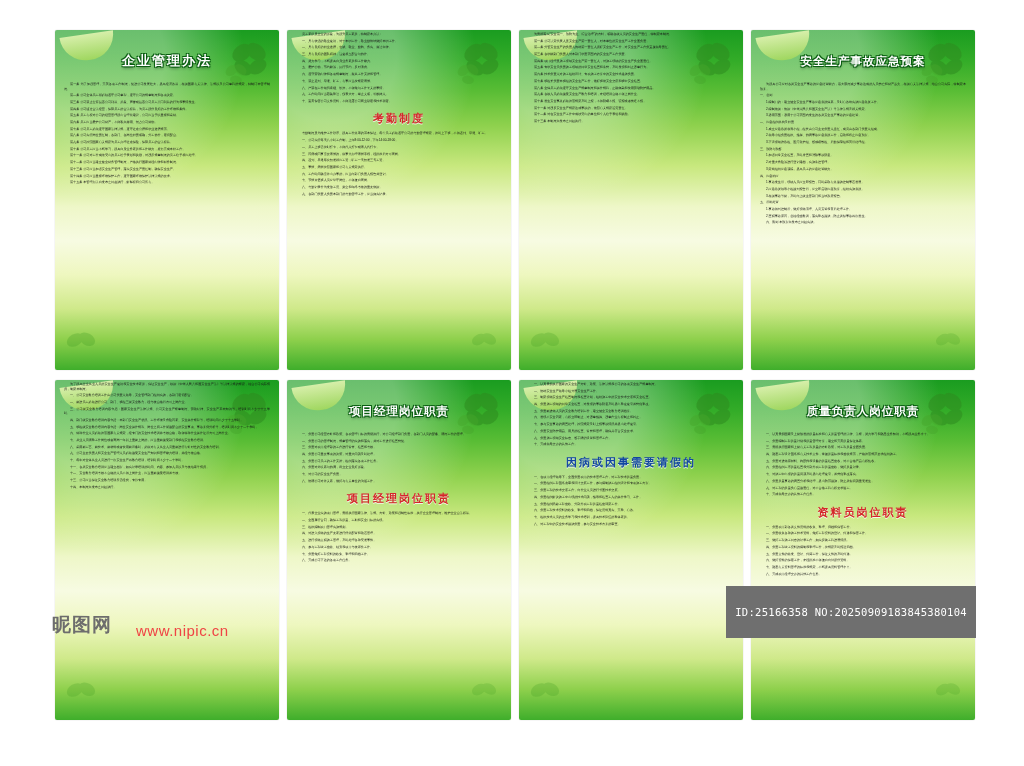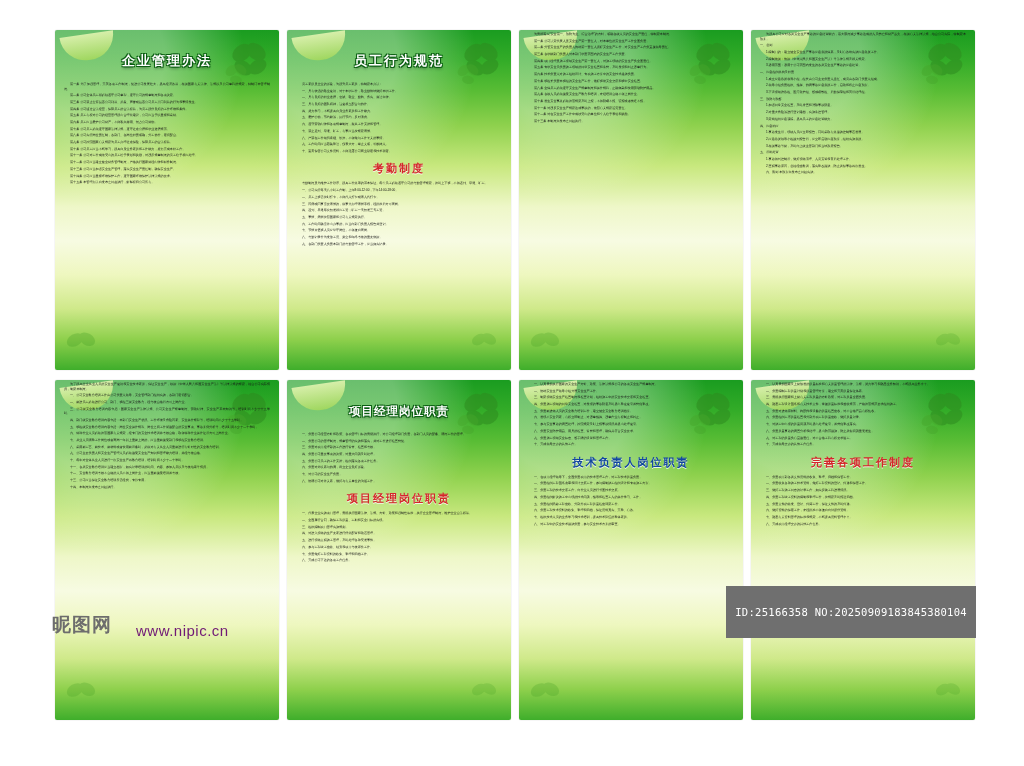--- a/index.html
+++ b/index.html
@@ -105,21 +105,21 @@
   
   .wm{
     position:absolute;left:52px;bottom:14px;
     display:flex;align-items:center;gap:24px;
   }
   .wm-logo{
     font-size:19px;font-weight:bold;color:#6d6d6d;letter-spacing:1px;
     font-family:"DejaVu Sans",sans-serif;
   }
   .wm-url{
-    font-size:15px;color:#701a75;letter-spacing:.5px;padding-bottom:1px;margin-top:12px;
+    font-size:15px;color:#ef4444;letter-spacing:.5px;padding-bottom:1px;margin-top:12px;
   }
   .idbar{
     position:absolute;right:48px;bottom:16px;
     background:#6f6f6f;color:#ffffff;
     font-size:10.5px;
     padding:20px 9px;
     letter-spacing:.3px;
     font-family:"DejaVu Sans Mono",monospace;
   }
 </style>
@@ -191,23 +191,20 @@
             <ellipse cx="65" cy="33" rx="22" ry="16" transform="rotate(40 65 33)"></ellipse>
             <ellipse cx="50" cy="66" rx="20" ry="14" transform="rotate(10 50 66)"></ellipse>
           </g>
         </svg>
       <svg class="leaf l4" viewBox="0 0 100 100">
           <g fill="#3e9a22" opacity=".75">
             <ellipse cx="35" cy="40" rx="22" ry="15" transform="rotate(-30 35 40)"></ellipse>
             <ellipse cx="65" cy="38" rx="22" ry="15" transform="rotate(30 65 38)"></ellipse>
           </g>
         </svg>
-      <div class="title-wrap">
-        <div class="title">员工行为规范</div>
-      </div>
       <div class="body">
         <p class="para indent">员工素质是企业的形象，为提升员工素质，特制定本办法：</p>
         <p class="para indent">一、具有较强的敬业意识，对于本职工作，敬业勤勉地做好本职工作。</p>
         <p class="para indent">二、具有良好的职业道德，忠诚、敬业、勤勉、务实、廉洁自律。</p>
         <p class="para indent">三、具有良好的团队精神，注意相互配合与协作。</p>
         <p class="para indent">四、努力学习，不断提高自身业务素质和工作能力。</p>
         <p class="para indent">五、爱护公物，节约能源，厉行节约，反对浪费。</p>
         <p class="para indent">六、遵守劳动纪律和各项规章制度，服从工作安排和管理。</p>
         <p class="para indent">七、禁止迟到、早退、旷工，有事应当按规定请假。</p>
         <p class="para indent">八、严禁在工作场所吸烟、饮酒，不得做与工作无关的事情。</p>
@@ -284,20 +281,23 @@
             <ellipse cx="65" cy="33" rx="22" ry="16" transform="rotate(40 65 33)"></ellipse>
             <ellipse cx="50" cy="66" rx="20" ry="14" transform="rotate(10 50 66)"></ellipse>
           </g>
         </svg>
       <svg class="leaf l4" viewBox="0 0 100 100">
           <g fill="#3e9a22" opacity=".7">
             <ellipse cx="35" cy="40" rx="22" ry="15" transform="rotate(-30 35 40)"></ellipse>
             <ellipse cx="65" cy="38" rx="22" ry="15" transform="rotate(30 65 38)"></ellipse>
           </g>
         </svg>
+      <div class="title-wrap">
+        <div class="title small">安全生产事故应急预案</div>
+      </div>
       <div class="body">
         <p class="para indent">为提高公司应对各类安全生产事故的应急处置能力，最大限度减少事故造成的人员伤亡和财产损失，根据有关法律法规，结合公司实际，特制定本预案。</p>
         <p class="para">一、总则</p>
         <p class="para indent">1.编制目的：建立健全安全生产事故应急救援体系，及时有效地实施应急救援工作。</p>
         <p class="para indent">2.编制依据：依据《中华人民共和国安全生产法》等法律法规及相关规定。</p>
         <p class="para indent">3.适用范围：适用于公司范围内发生的各类安全生产事故的应急处置。</p>
         <p class="para">二、应急组织机构及职责</p>
         <p class="para indent">1.成立应急救援领导小组，组长由公司主要负责人担任，成员由各部门负责人组成。</p>
         <p class="para indent">2.领导小组负责组织、指挥、协调事故应急救援工作，启动和终止应急预案。</p>
         <p class="para indent">3.下设现场抢救组、医疗救护组、警戒疏散组、后勤保障组和善后处理组。</p>
@@ -432,21 +432,21 @@
         <p class="para indent">一、认真贯彻执行国家的安全生产方针、政策、法律法规和公司的各项安全生产规章制度。</p>
         <p class="para indent">二、协助安全生产领导小组开展安全生产工作。</p>
         <p class="para indent">三、制定现场安全生产检查制度和检查计划，组织施工中的安全技术交底和安全检查。</p>
         <p class="para indent">四、负责施工现场的日常安全检查，对发现的事故隐患及时提出整改意见并督促整改。</p>
         <p class="para indent">五、负责新进场人员的安全教育培训工作，建立健全安全教育培训档案。</p>
         <p class="para indent">六、发现不安全因素，有权立即制止，对违章指挥、违章作业有权制止和纠正。</p>
         <p class="para indent">七、参与安全事故的调查处理，按照规定及时上报事故情况并提出处理意见。</p>
         <p class="para indent">八、负责安全防护用品、用具的检查、监督和管理，确保其符合安全要求。</p>
         <p class="para indent">九、负责施工现场安全标志、警示牌的设置和管理工作。</p>
         <p class="para indent">十、完成领导交办的其他工作。</p>
-        <div class="sub-title blue">技术负责人岗位职责</div>
+        <div class="sub-title blue">因病或因事需要请假的</div>
         <p class="para indent">一、在项目经理领导下，全面负责项目的技术管理工作，对工程技术质量负责。</p>
         <p class="para indent">二、负责组织工程图纸会审和设计交底工作，参与编制施工组织设计和专项施工方案。</p>
         <p class="para indent">三、负责工程的技术交底工作，向作业人员进行书面技术交底。</p>
         <p class="para indent">四、负责组织解决施工中出现的技术问题，指导和检查工人的操作学习、工作。</p>
         <p class="para indent">五、负责组织隐蔽工程验收、分部分项工程质量检验评定工作。</p>
         <p class="para indent">六、负责工程技术资料的收集、整理和归档，保证资料真实、完整、有效。</p>
         <p class="para indent">七、组织技术人员的业务学习和技术培训，提高技术队伍的整体素质。</p>
         <p class="para indent">八、对工程中的安全技术措施负责，参与安全技术方案的审查。</p>
       </div>
     </div>
@@ -467,32 +467,35 @@
             <ellipse cx="65" cy="33" rx="22" ry="16" transform="rotate(40 65 33)"></ellipse>
             <ellipse cx="50" cy="66" rx="20" ry="14" transform="rotate(10 50 66)"></ellipse>
           </g>
         </svg>
       <svg class="leaf l4" viewBox="0 0 100 100">
           <g fill="#3e9a22" opacity=".7">
             <ellipse cx="35" cy="40" rx="22" ry="15" transform="rotate(-30 35 40)"></ellipse>
             <ellipse cx="65" cy="38" rx="22" ry="15" transform="rotate(30 65 38)"></ellipse>
           </g>
         </svg>
+      <div class="title-wrap">
+        <div class="title small">质量负责人岗位职责</div>
+      </div>
       <div class="body">
         <p class="para indent">一、认真贯彻国家及上级颁发的质量标准和有关质量管理的法律、法规，努力学习和熟悉业务知识，不断提高业务水平。</p>
         <p class="para indent">二、负责编制工程质量计划和质量管理方案，建立和完善质量保证体系。</p>
         <p class="para indent">三、贯彻执行国家和上级有关工程质量的方针政策，对工程质量全面负责。</p>
         <p class="para indent">四、熟悉工程设计图纸和有关技术文件，掌握质量标准和验收规范，严格按照规范要求组织施工。</p>
         <p class="para indent">五、负责对进场原材料、构配件和设备的质量检查验收，对不合格产品有权拒收。</p>
         <p class="para indent">六、负责组织工序质量检查和分部分项工程质量验收，做好质量记录。</p>
         <p class="para indent">七、对施工中出现的质量问题及时提出处理意见，并督促整改落实。</p>
         <p class="para indent">八、负责质量事故的调查分析和处理，提出防范措施，防止类似问题重复发生。</p>
         <p class="para indent">九、对工程的质量负有直接责任，对不合格工程有权要求返工。</p>
         <p class="para indent">十、完成领导交办的其他工作任务。</p>
-        <div class="sub-title">完善各项工作制度</div>
+        <div class="sub-title">资料员岗位职责</div>
         <p class="para indent">一、负责项目部各类文件资料的收集、整理、归档和保管工作。</p>
         <p class="para indent">二、负责收集各种施工技术资料，做好工程资料的登记、传递和保管工作。</p>
         <p class="para indent">三、做好工程施工日志的记录工作，如实反映工程进展情况。</p>
         <p class="para indent">四、负责工程竣工资料的编制和整理工作，按规定及时报送归档。</p>
         <p class="para indent">五、负责文件的收发、登记、传阅工作，保证文件的及时传递。</p>
         <p class="para indent">六、做好资料的保密工作，未经批准不得擅自向外提供资料。</p>
         <p class="para indent">七、熟悉有关资料管理的标准和规定，不断提高资料管理水平。</p>
         <p class="para indent">八、完成项目经理交办的其他工作任务。</p>
       </div>
     </div>

